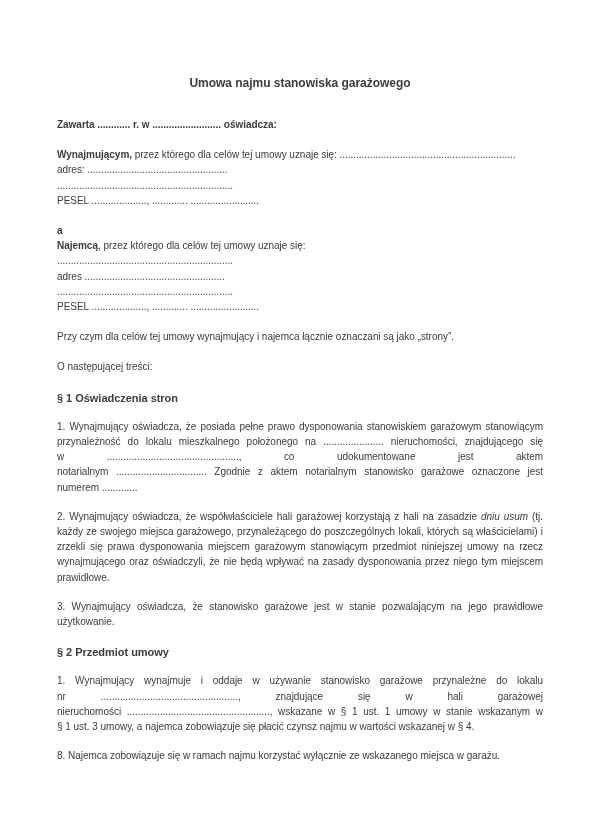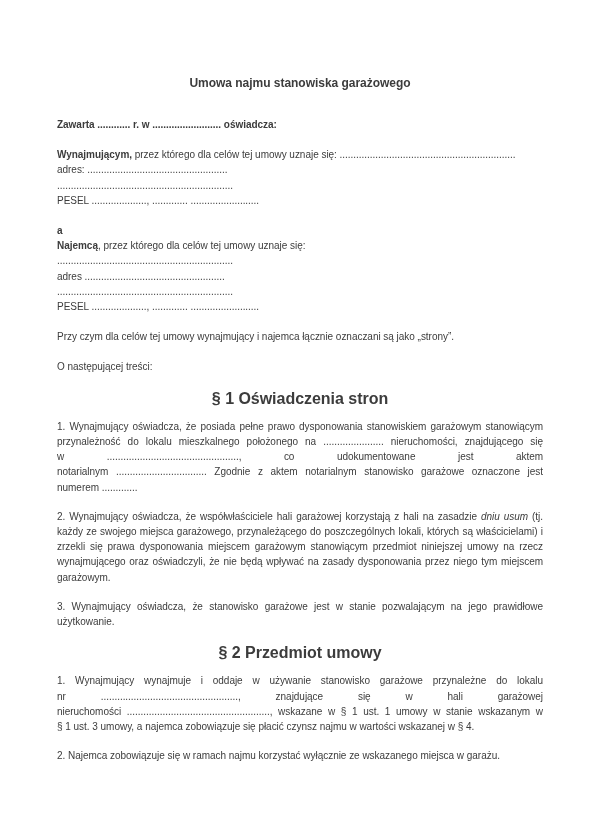--- a/index.html
+++ b/index.html
@@ -12,22 +12,22 @@
     letter-spacing:-0.03px;
     overflow:hidden;
   }
   .doc-title{
     font-size:12px;line-height:16px;font-weight:700;
     text-align:center;margin:12px 0 26px 0;
   }
   .blk{margin:0 0 15px 0;}
   .par{margin:12px 0 14px 0;}
   .sec-h{
-    font-weight:700;font-size:16px;line-height:15.2px;
-    text-align:center;margin:16px 0 13px 0;
+    font-weight:700;font-size:11px;line-height:15.2px;
+    margin:16px 0 13px 0;
   }
   .ln{min-height:15.2px;}
   .j{text-align:justify;text-align-last:justify;word-spacing:-0.3px;}
   b{font-weight:700;}
   i{font-style:italic;}
 </style>
 </head>
 <body>
 
 <div class="page">
@@ -63,33 +63,33 @@
       <div class="ln j">przynależność do lokalu mieszkalnego położonego na ...................... nieruchomości, znajdującego się</div>
       <div class="ln j">w ................................................, co udokumentowane jest aktem</div>
       <div class="ln j">notarialnym ................................. Zgodnie z aktem notarialnym stanowisko garażowe oznaczone jest</div>
       <div class="ln">numerem .............</div>
     </div>
     <div class="par">
       <div class="ln j"><span>2. Wynajmujący oświadcza, że współwłaściciele hali garażowej korzystają z hali na zasadzie </span><i>dniu usum</i><span> (tj.</span></div>
       <div class="ln j">każdy ze swojego miejsca garażowego, przynależącego do poszczególnych lokali, których są właścicielami) i</div>
       <div class="ln j">zrzekli się prawa dysponowania miejscem garażowym stanowiącym przedmiot niniejszej umowy na rzecz</div>
       <div class="ln j">wynajmującego oraz oświadczyli, że nie będą wpływać na zasady dysponowania przez niego tym miejscem</div>
-      <div class="ln">garażowym.</div>
+      <div class="ln">prawidłowe.</div>
     </div>
     <div class="par">
       <div class="ln j">3. Wynajmujący oświadcza, że stanowisko garażowe jest w stanie pozwalającym na jego prawidłowe</div>
       <div class="ln">użytkowanie.</div>
     </div>
   </div>
 
   <div class="sec">
     <div class="sec-h">§ 2 Przedmiot umowy</div>
     <div class="par">
       <div class="ln j">1. Wynajmujący wynajmuje i oddaje w używanie stanowisko garażowe przynależne do lokalu</div>
       <div class="ln j">nr .................................................., znajdujące się w hali garażowej</div>
       <div class="ln j">nieruchomości ...................................................., wskazane w § 1 ust. 1 umowy w stanie wskazanym w</div>
       <div class="ln">§ 1 ust. 3 umowy, a najemca zobowiązuje się płacić czynsz najmu w wartości wskazanej w § 4.</div>
     </div>
-    <div class="par ln">2. Najemca zobowiązuje się w ramach najmu korzystać wyłącznie ze wskazanego miejsca w garażu.</div>
+    <div class="par ln">8. Najemca zobowiązuje się w ramach najmu korzystać wyłącznie ze wskazanego miejsca w garażu.</div>
   </div>
 
 
 </div>
 
 </body></html>

